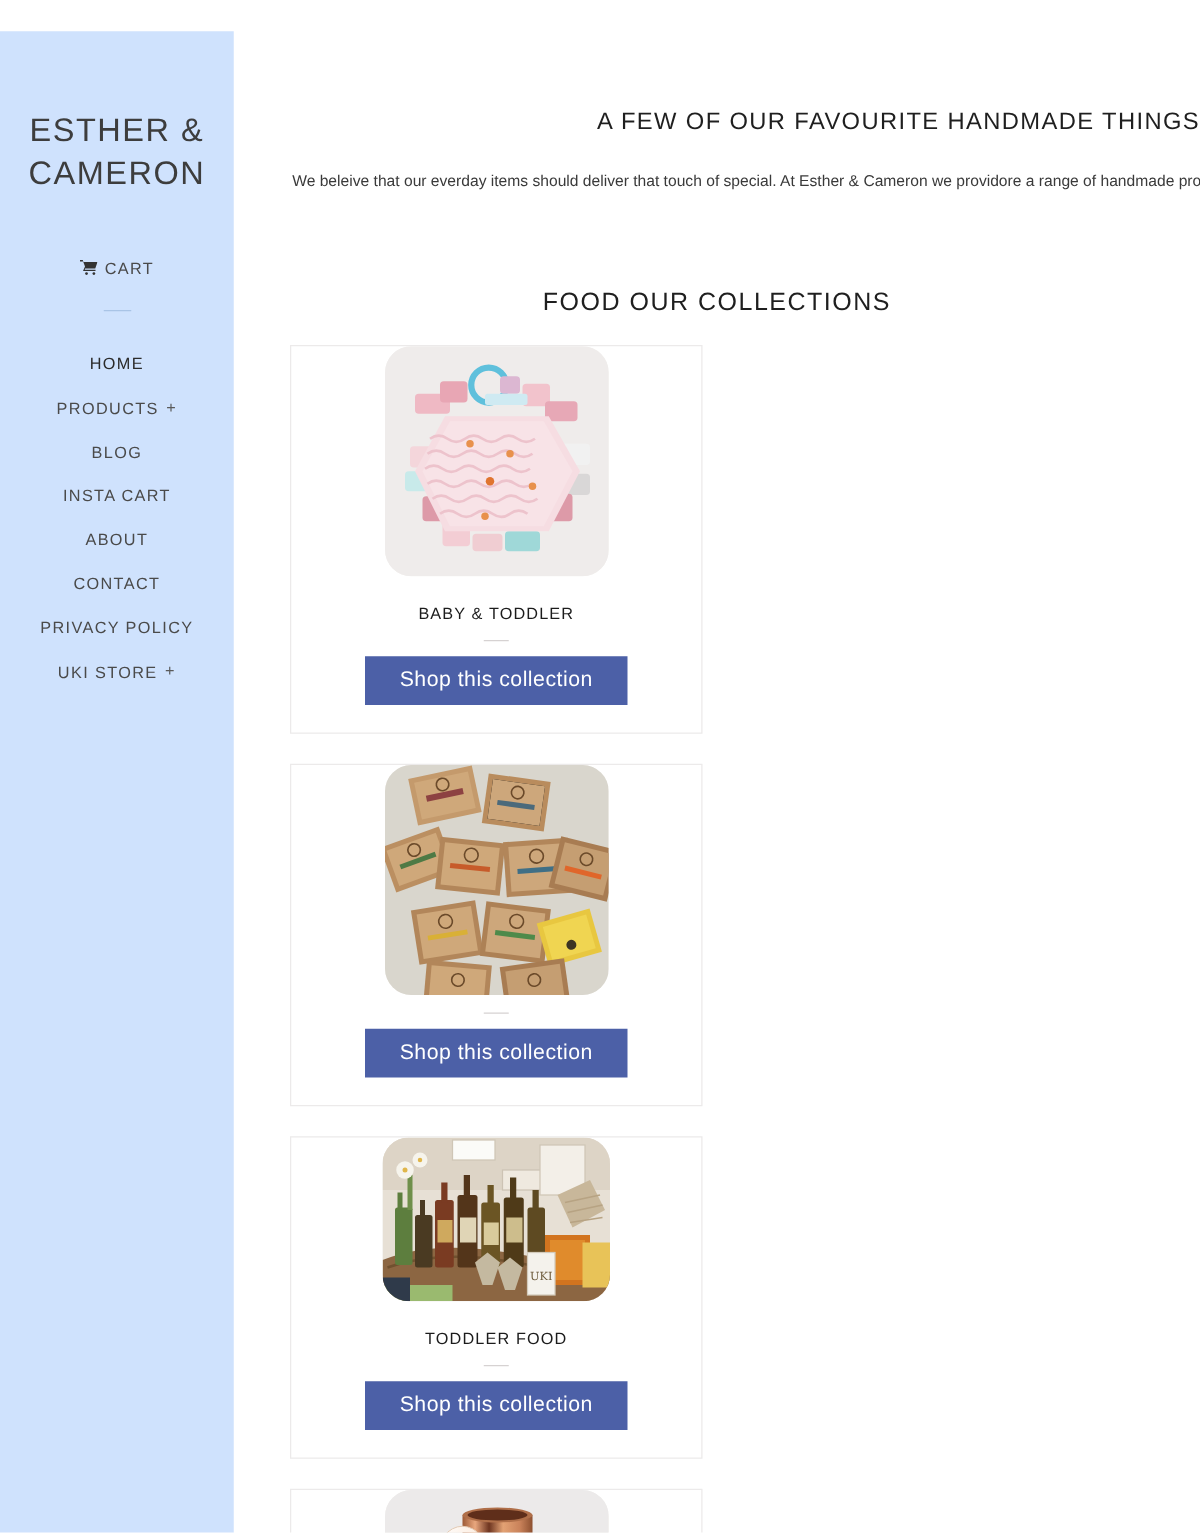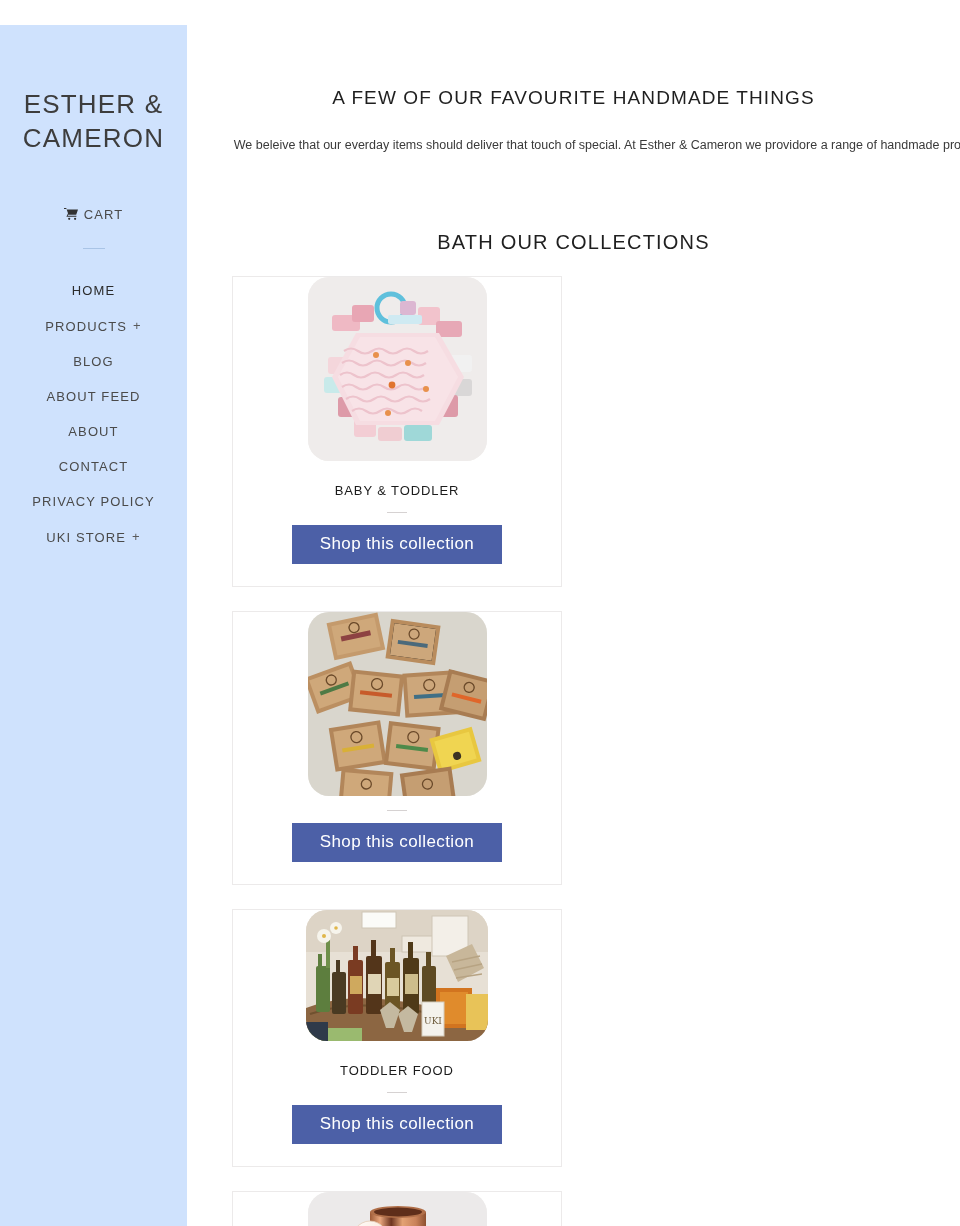--- a/index.html
+++ b/index.html
@@ -59,21 +59,21 @@
     font-size: 13px;
     color: #5a5a5a;
     margin-left: 6px;
     vertical-align: 1px;
   }
 
   
   .main { flex: 1; min-width: 0; position: relative; }
   .hero { padding: 62px 0 0 0; }
   .hero-title {
-    text-align: center;
+    text-align: right;
     font-size: 19px;
     letter-spacing: 1.1px;
     color: #1f1f1f;
     font-weight: 400;
   }
   .hero-sub {
     margin-top: 26px;
     font-size: 12.5px;
     line-height: 21px;
     color: #3a3a3a;
@@ -172,21 +172,21 @@
       <a class="nav-item home">
         <span>HOME</span>
       </a>
       <a class="nav-item">
         <span>PRODUCTS</span><span class="plus">+</span>
       </a>
       <a class="nav-item">
         <span>BLOG</span>
       </a>
       <a class="nav-item">
-        <span>ABOUT FEED</span>
+        <span>INSTA CART</span>
       </a>
       <a class="nav-item">
         <span>ABOUT</span>
       </a>
       <a class="nav-item">
         <span>CONTACT</span>
       </a>
       <a class="nav-item">
         <span>PRIVACY POLICY</span>
       </a>
@@ -196,21 +196,21 @@
     </nav>
   </aside>
 
   <main class="main">
 
     <section class="hero">
       <h1 class="hero-title">A FEW OF OUR FAVOURITE HANDMADE THINGS</h1>
       <p class="hero-sub">We beleive that our everday items should deliver that touch of special.  At Esther &amp; Cameron we providore a range of handmade products from very talented makers and crafts people</p>
     </section>
 
-    <h2 class="collections-title">BATH OUR COLLECTIONS</h2>
+    <h2 class="collections-title">FOOD OUR COLLECTIONS</h2>
 
     <section class="grid">
 
       <article class="card">
         <div class="card-media">
           <div class="card-img img-baby">
             <svg viewBox="0 0 179 184" width="179" height="184">
               <rect width="179" height="184" fill="#efeceb"></rect>
               <g>
                 <rect x="24" y="38" width="28" height="16" rx="3" fill="#efb9c4"></rect>

